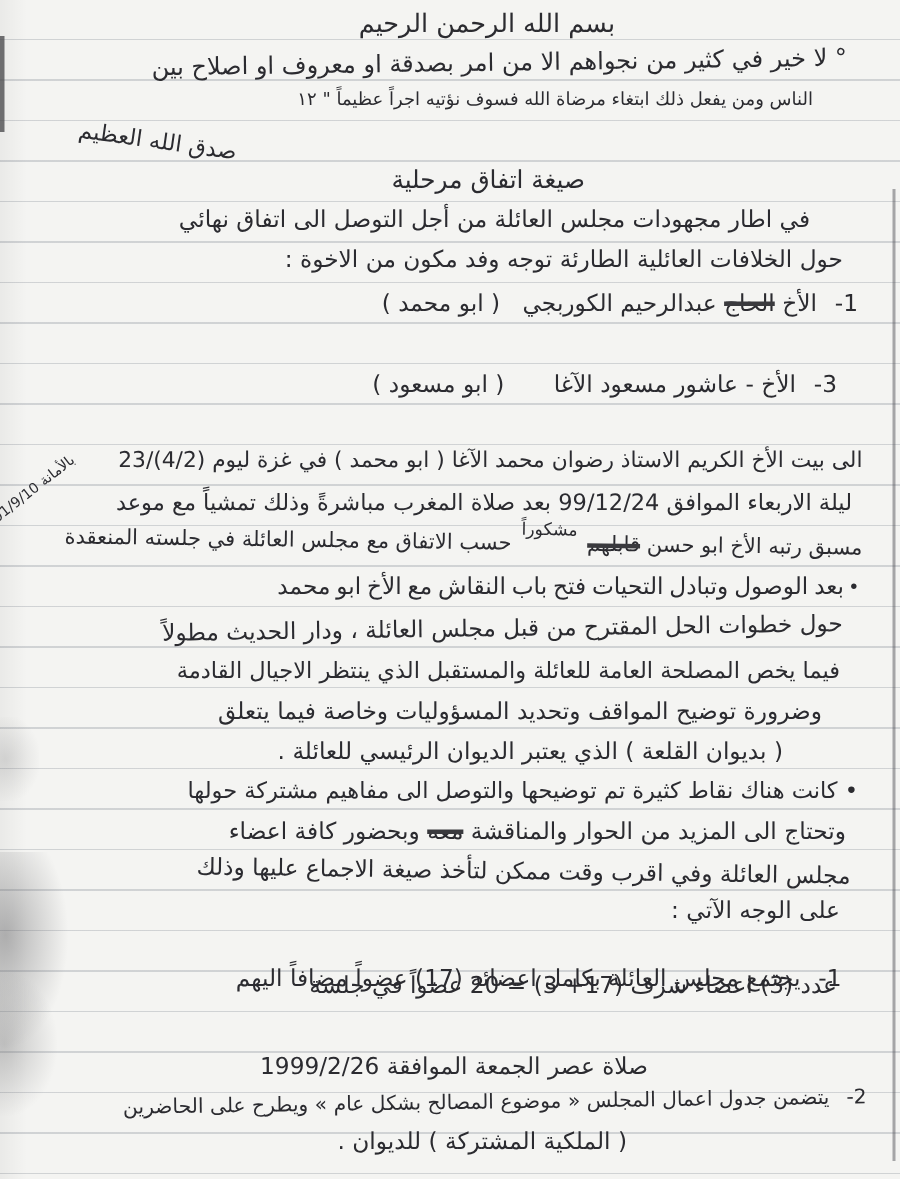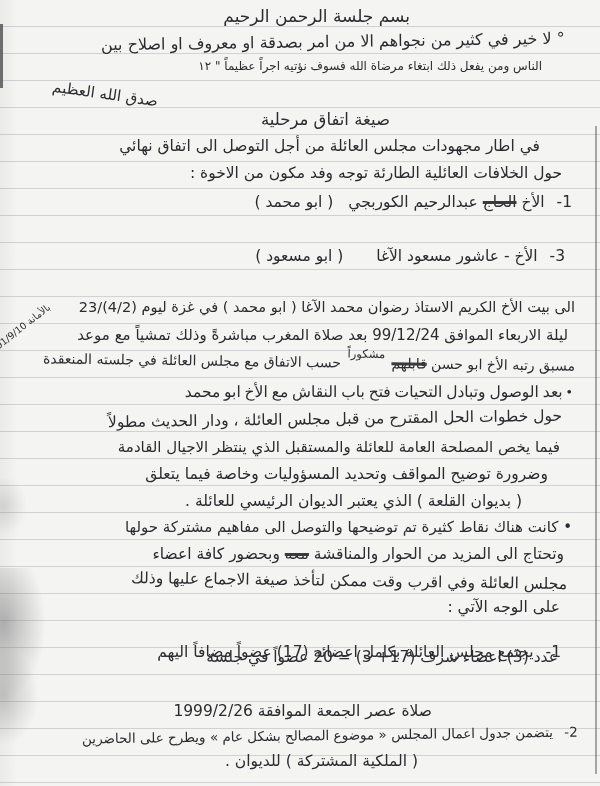--- a/index.html
+++ b/index.html
@@ -52,38 +52,38 @@
 <body>
 
 <div class="page">
 
   <div class="edge-left"></div>
   <div class="edge-right"></div>
   <div class="smudge s1"></div>
   <div class="smudge s2"></div>
   <div class="smudge s3"></div>
 
-  <div class="ln" style="top:6px;right:190px;font-size:17px;">بسم جلسة الرحمن الرحيم</div>
+  <div class="ln" style="top:6px;right:190px;font-size:17px;">بسم الله الرحمن الرحيم</div>
   <div class="ln r-neg" style="top:32px;right:35px;font-size:16px;">° لا خير في كثير من نجواهم الا من امر بصدقة او معروف او اصلاح بين</div>
   <div class="ln" style="top:59px;right:58px;font-size:12px;">الناس ومن يفعل ذلك ابتغاء مرضاة الله فسوف نؤتيه اجراً عظيماً " ١٢</div>
   <div class="ln tasdiq" style="top:85px;left:52px;">صدق الله العظيم</div>
 
   <div class="ln" style="top:110px;right:210px;font-size:16.5px;">صيغة اتفاق مرحلية</div>
 
   <div class="ln" style="top:164px;right:38px;">حول الخلافات العائلية الطارئة توجه وفد مكون من الاخوة :</div>
   <div class="ln" style="top:137px;right:60px;">في اطار مجهودات مجلس العائلة من أجل التوصل الى اتفاق نهائي</div>
 
   <div class="ln" style="top:193px;right:28px;">
     <span class="num">1-</span>
     <span>الأخ</span>
     <span class="strike">الحاج</span>
     <span>عبدالرحيم الكوربجي</span>
     <span class="kunya" style="margin-right:10px;">( ابو محمد )</span>
   </div>
-  <div class="ln" style="top:247px;right:35px;text-align:right;">
+  <div class="ln" style="top:247px;right:42px;text-align:right;">
     <span class="num">3-</span>
     <span>الأخ -</span>
     <span>عاشور مسعود الآغا</span>
     <span class="kunya" style="margin-right:28px;">( ابو مسعود )</span>
   </div>
 
   <div class="ln sm" style="top:299px;right:25px;">الى بيت الأخ الكريم الاستاذ رضوان محمد الآغا ( ابو محمد ) في غزة ليوم (4/2)/23</div>
   <div class="ln" style="top:326px;right:32px;font-size:15px;">ليلة الاربعاء الموافق 99/12/24 بعد صلاة المغرب مباشرةً وذلك تمشياً مع موعد</div>
   <div class="ln r-pos" style="top:354px;right:25px;font-size:14px;">
     <span>مسبق رتبه الأخ ابو حسن</span>

